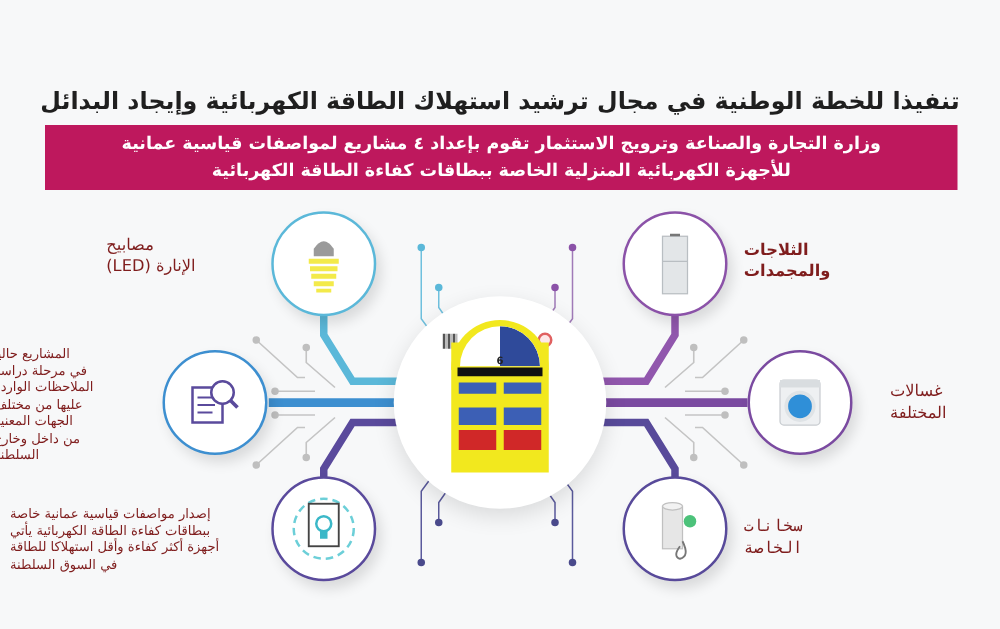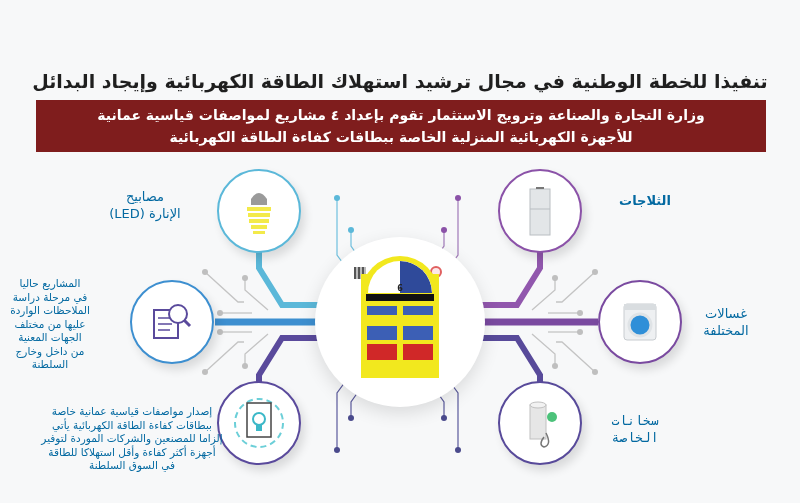--- a/index.html
+++ b/index.html
@@ -1,25 +1,25 @@
 <!DOCTYPE html>
 <html><head>
 <meta charset="utf-8">
 <style>
   * { box-sizing: border-box; margin: 0; padding: 0; }
   html, body { width: 800px; height: 503px; overflow: hidden; background: #f7f8f9; }
   body { font-family: "DejaVu Sans", sans-serif; color: #2b2b2b; position: relative; }
   .title { position: absolute; left: 20px; right: 20px; top: 30px; text-align: center; direction: rtl;
            font-weight: bold; font-size: 19px; line-height: 30px; color: #1f1f1f; margin-top: 36px; }
-  .banner { position: absolute; left: 36px; top: 100px; width: 730px; height: 52px; background: #7f1d1d;
+  .banner { position: absolute; left: 36px; top: 100px; width: 730px; height: 52px; background: #be185d;
             color: #fff; direction: rtl; text-align: center; font-size: 14px; line-height: 22px; padding-top: 4px; font-weight: bold; }
   svg.net { position: absolute; left: 0; top: 0; }
   .node { position: absolute; width: 84px; height: 84px; border-radius: 50%; background: #fff;
           box-shadow: 4px 6px 10px rgba(0,0,0,0.12); }
-  .label { position: absolute; direction: rtl; text-align: center; font-size: 13px; line-height: 17px; color: #0369a1; }
+  .label { position: absolute; direction: rtl; text-align: left; font-size: 13px; line-height: 17px; color: #7f1d1d; }
   .label.small { font-size: 10.5px; line-height: 13.5px; }
   .center { position: absolute; left: 315px; top: 237px; width: 170px; height: 170px; border-radius: 50%;
             background: #fff; box-shadow: 0 6px 18px rgba(0,0,0,0.12); }
   .tag { position: absolute; left: 361px; top: 274px; width: 78px; height: 104px; background: #f2e81e; }
   .tag .arch { position: absolute; left: 0; top: -18px; width: 78px; height: 40px; border-radius: 39px 39px 0 0; background: #f2e81e; overflow: hidden; }
   .tag .dial { position: absolute; left: 7px; top: 5px; width: 64px; height: 32px; border-radius: 32px 32px 0 0; background: #fff; overflow: hidden; }
   .tag .dial .stars { position: absolute; right: 0; top: 0; width: 32px; height: 32px; background: #2f4a9a; border-top-right-radius: 32px; }
   .tag .num { position: absolute; left: 0; width: 78px; top: 10px; text-align: center; font-size: 8px; font-weight: bold; color: #222; }
   .tag .bar { position: absolute; left: 5px; width: 68px; height: 7px; background: #111; top: 20px; }
   .tag .blk { position: absolute; width: 30px; height: 9px; }
@@ -154,47 +154,47 @@
 </div>
 
 <div class="node" style="left:217px;top:381px;border:2px solid #5a4a9c;">
   <svg width="80" height="80">
     <circle cx="40" cy="40" r="24" fill="none" stroke="#6ccfd8" stroke-width="2" stroke-dasharray="6 4"></circle>
     <rect x="28" y="20" width="24" height="34" fill="#fff" stroke="#444" stroke-width="1.5"></rect>
     <circle cx="40" cy="36" r="6" fill="none" stroke="#3bb8c8" stroke-width="2"></circle>
     <rect x="37" y="42" width="6" height="6" fill="#3bb8c8"></rect>
   </svg>
 </div>
-<div class="label small" style="right:568px;top:405px;width:200px;">
+<div class="label small" style="right:592px;top:405px;width:200px;">
   <div>إصدار مواصفات قياسية عمانية خاصة</div>
   <div>ببطاقات كفاءة الطاقة الكهربائية يأتي</div>
-  <div>إلزاما للمصنعين والشركات الموردة لتوفير</div>
   <div>أجهزة أكثر كفاءة وأقل استهلاكا للطاقة</div>
   <div>في السوق السلطنة</div>
 </div>
 
 <div class="node" style="left:498px;top:169px;border:2px solid #8b52a8;">
   <svg width="80" height="80">
     <rect x="30" y="18" width="20" height="46" fill="#e3e6e8" stroke="#b9bec2"></rect>
     <line x1="30" y1="38" x2="50" y2="38" stroke="#b9bec2"></line>
     <rect x="36" y="16" width="8" height="2" fill="#777"></rect>
   </svg>
 </div>
 <div class="label" style="left:595px;top:192px;width:100px;font-weight:bold;">
   <div>الثلاجات</div>
+  <div>والمجمدات</div>
 </div>
 
 <div class="node" style="left:598px;top:280px;border:2px solid #7a4aa0;">
   <svg width="80" height="80">
     <rect x="24" y="22" width="32" height="36" rx="3" fill="#eef0f2" stroke="#c8ccd0"></rect>
     <rect x="24" y="22" width="32" height="6" fill="#d9dde0"></rect>
     <circle cx="40" cy="43" r="11" fill="#2f8fd8" stroke="#dfe3e6" stroke-width="3"></circle>
   </svg>
 </div>
-<div class="label" style="left:686px;top:305px;width:80px;">
+<div class="label" style="left:712px;top:305px;width:80px;">
   <div>غسالات</div>
   <div>المختلفة</div>
 </div>
 
 <div class="node" style="left:498px;top:381px;border:2px solid #584a9a;">
   <svg width="80" height="80">
     <rect x="30" y="22" width="16" height="34" fill="#e6e6e6" stroke="#c0c0c0"></rect>
     <ellipse cx="38" cy="22" rx="8" ry="3" fill="#f2f2f2" stroke="#c0c0c0"></ellipse>
     <circle cx="52" cy="34" r="5" fill="#4cc27a"></circle>
     <path d="M46 50 Q52 62 44 64 Q38 62 44 54" fill="none" stroke="#777" stroke-width="1.5"></path>

